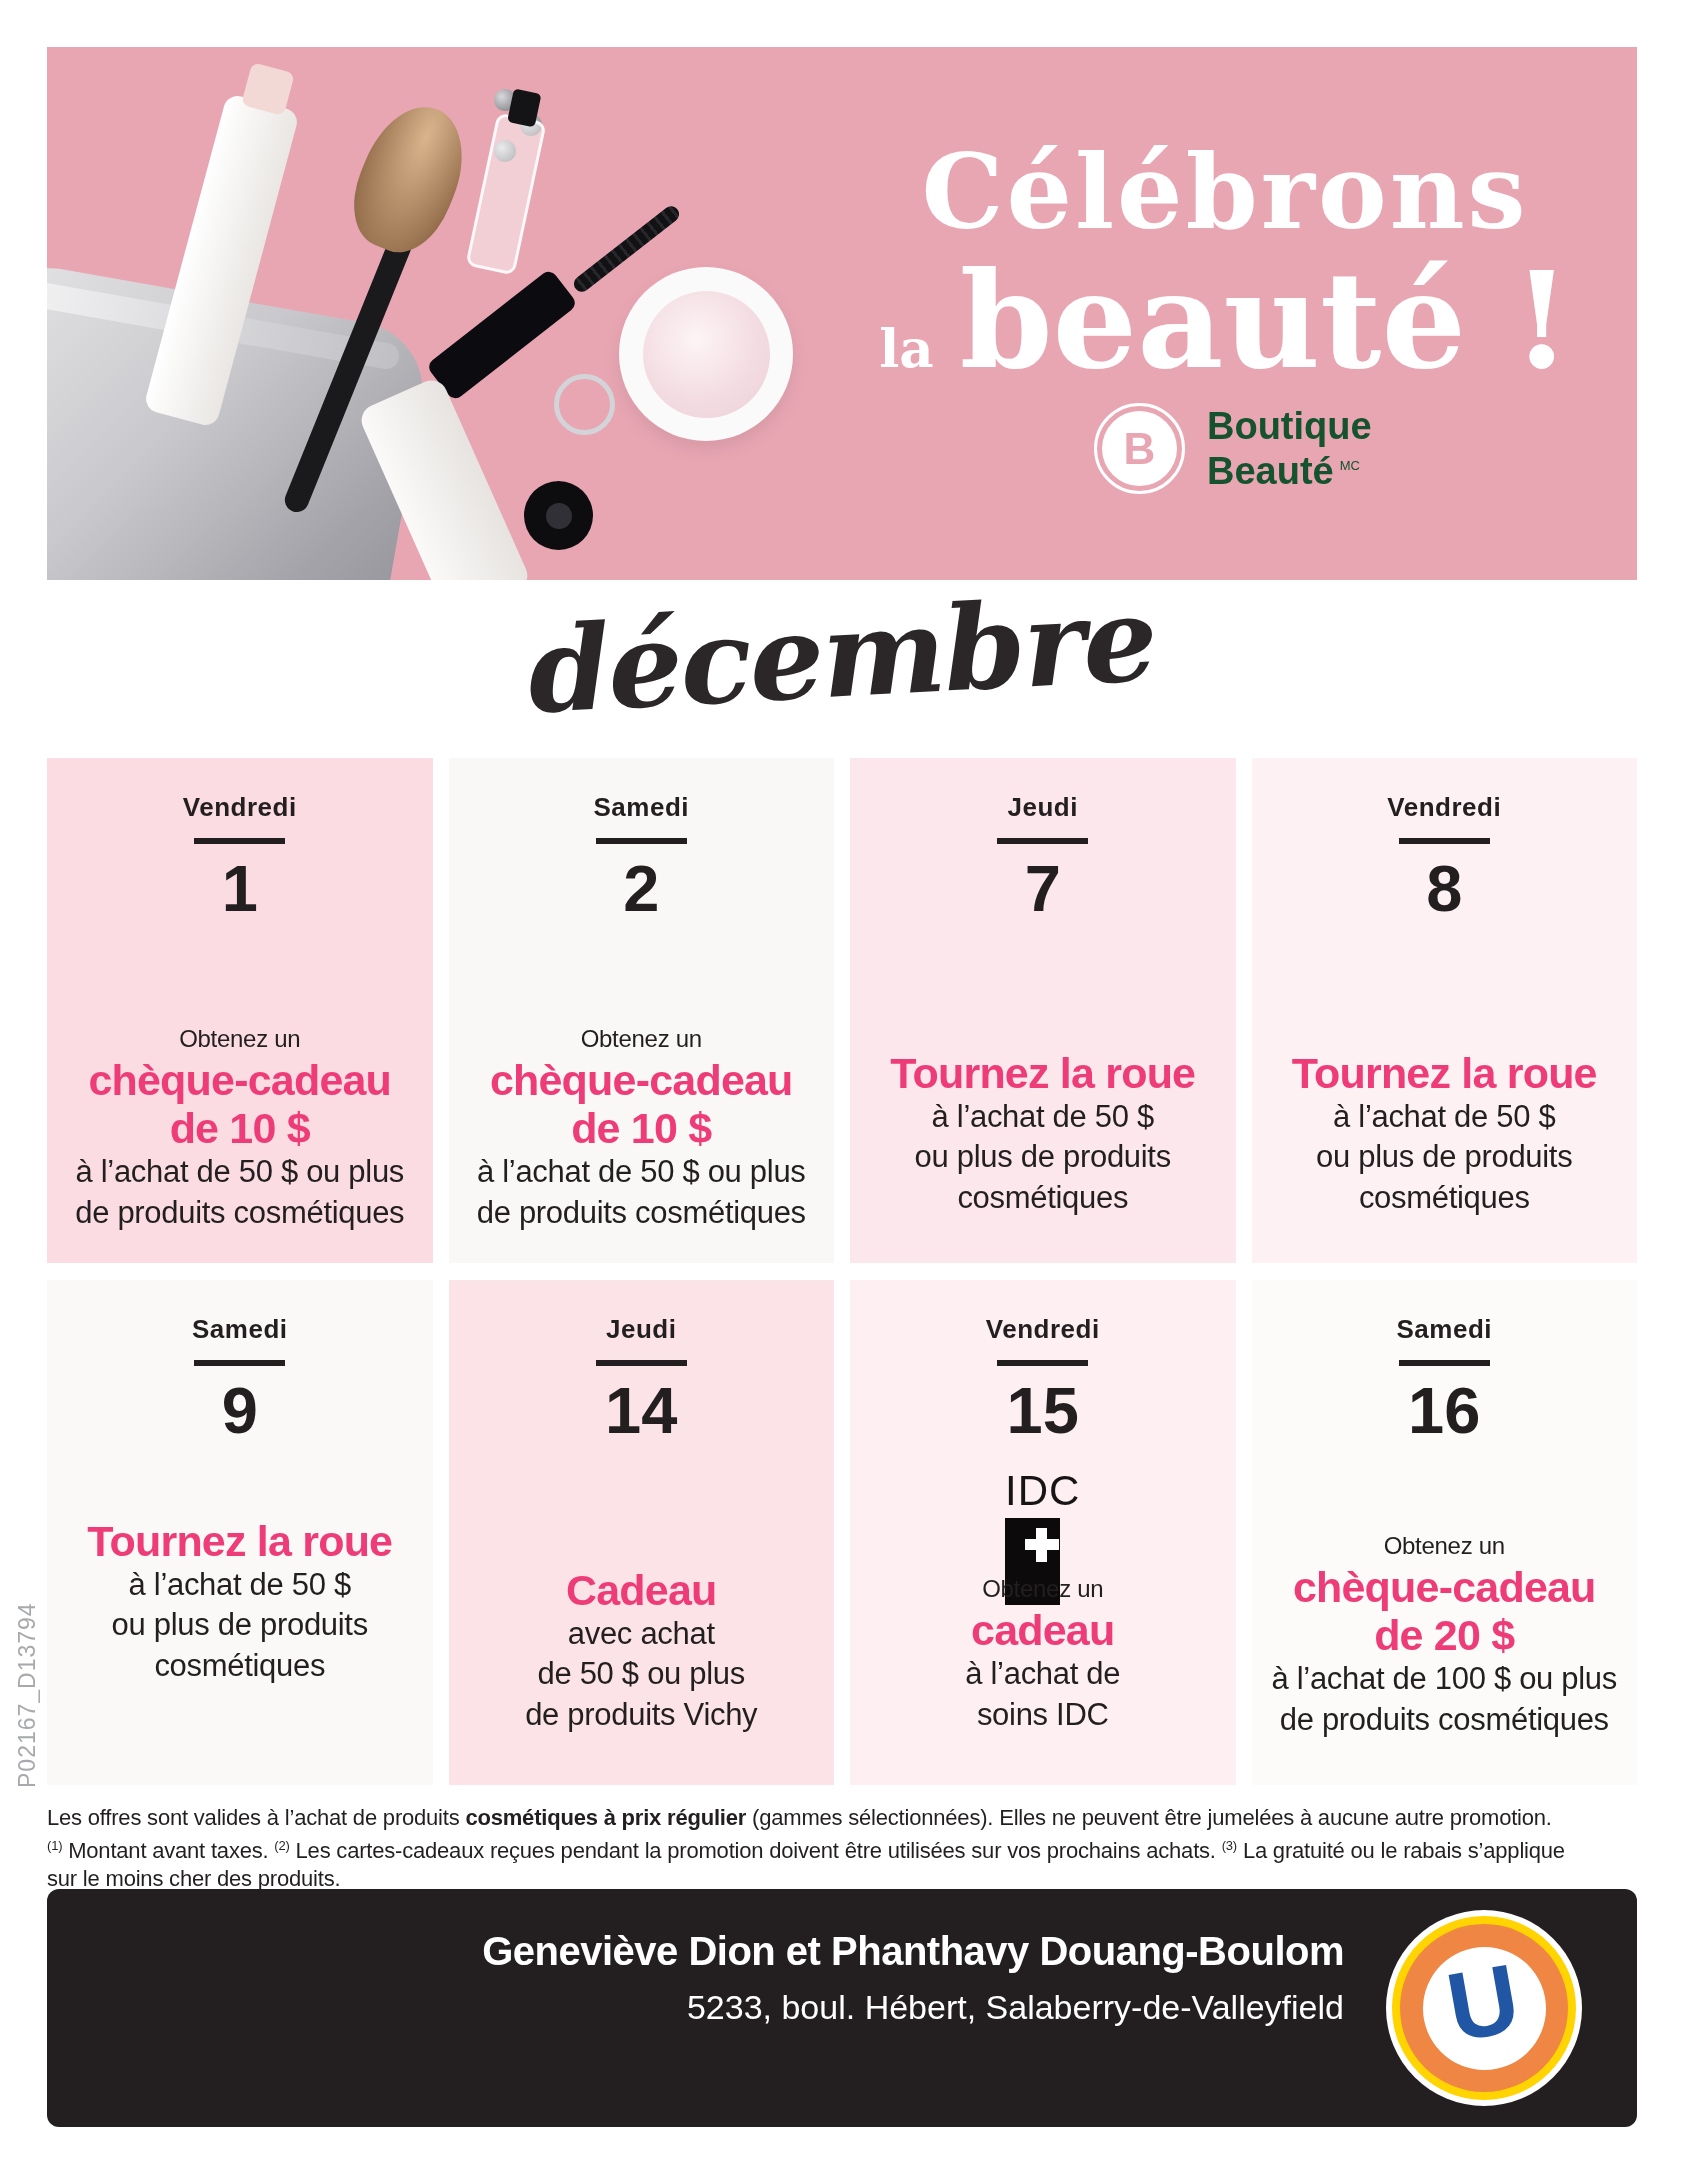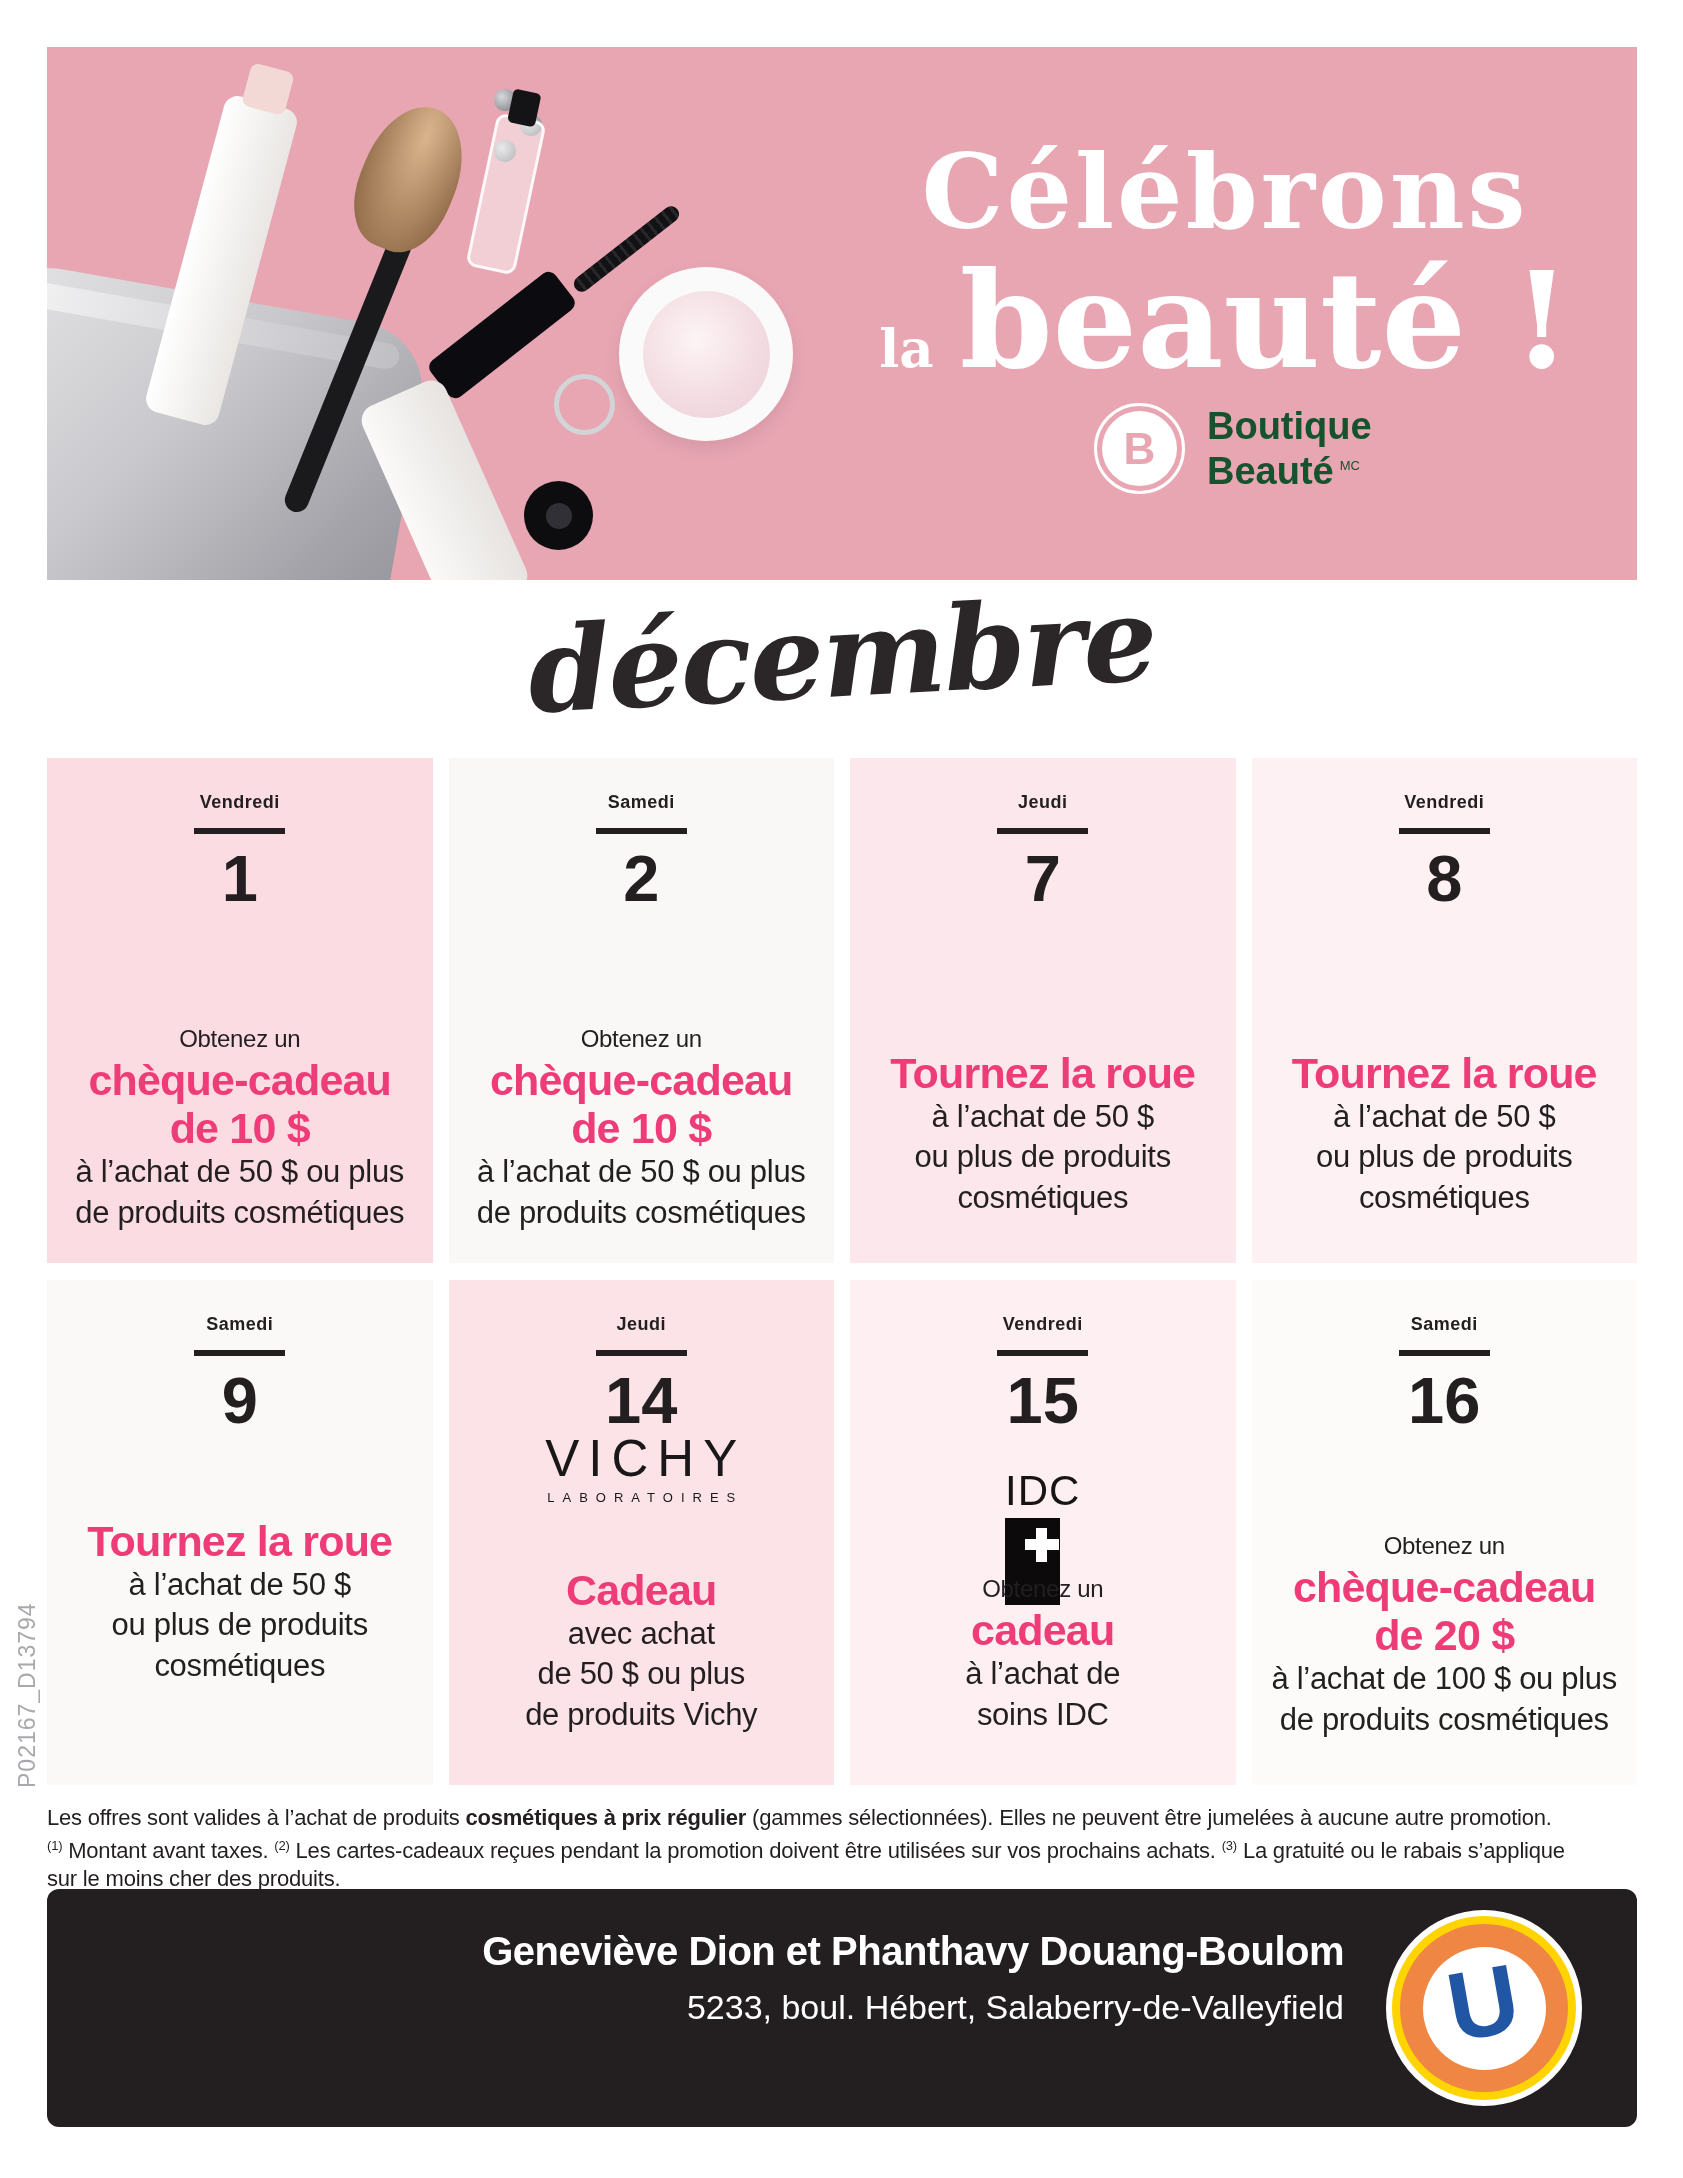--- a/index.html
+++ b/index.html
@@ -70,21 +70,21 @@
   .month { position:absolute; top:586px; left:0; width:100%; text-align:center; }
   .month span { display:inline-block; font-family:"DejaVu Serif", serif; font-style:italic;
             font-weight:700; font-size:117px; color:#2b2728; transform:rotate(-3deg);
             letter-spacing:-2px; }
 
   
   .grid { position:absolute; left:47px; top:758px; width:1590px; display:grid;
           grid-template-columns:repeat(4,1fr); column-gap:16px; row-gap:17px;
           grid-auto-rows:505px; }
   .card { position:relative; text-align:center; }
-  .day  { margin-top:34px; font-size:18px; font-weight:700; letter-spacing:0.5px; }
+  .day  { margin-top:34px; font-size:26px; font-weight:700; letter-spacing:0.5px; }
   .rule { width:91px; height:6px; background:#231f20; margin:15px auto 12px; }
   .date { font-size:65px; font-weight:700; line-height:1; }
   .offer { position:absolute; left:10px; right:10px; }
   .offer .pre  { font-size:24px; letter-spacing:-0.3px; margin-bottom:3px; }
   .offer .hl   { font-size:43px; font-weight:700; color:#ee3c78; line-height:1.12; letter-spacing:-0.8px; }
   .offer .post { font-size:31px; line-height:1.3; letter-spacing:-0.3px; }
 
   .vichy { position:absolute; top:149px; left:0; right:0; color:#1a1718; }
   .vichy-name { font-size:51px; font-weight:400; letter-spacing:9px; margin-right:-9px; }
   .vichy-sub  { font-size:13px; letter-spacing:8px; margin-right:-8px; margin-top:2px; }
@@ -237,24 +237,20 @@
           <div class="post">à l’achat de 50 $</div>
           <div class="post">ou plus de produits</div>
           <div class="post">cosmétiques</div>
         </div>
     </div>
 
     <div class="card" style="background: rgb(252, 227, 232);">
       <div class="day">Jeudi</div>
       <div class="rule"></div>
       <div class="date">14</div>
-      <div class="vichy">
-        <div class="vichy-name">VICHY</div>
-        <div class="vichy-sub">LABORATOIRES</div>
-      </div>
       <div class="offer" style="bottom: 50px;">
           <div class="hl">Cadeau</div>
           <div class="post">avec achat</div>
           <div class="post">de 50 $ ou plus</div>
           <div class="post">de produits Vichy</div>
         </div>
     </div>
 
     <div class="card" style="background: rgb(253, 239, 242);">
       <div class="day">Vendredi</div>

